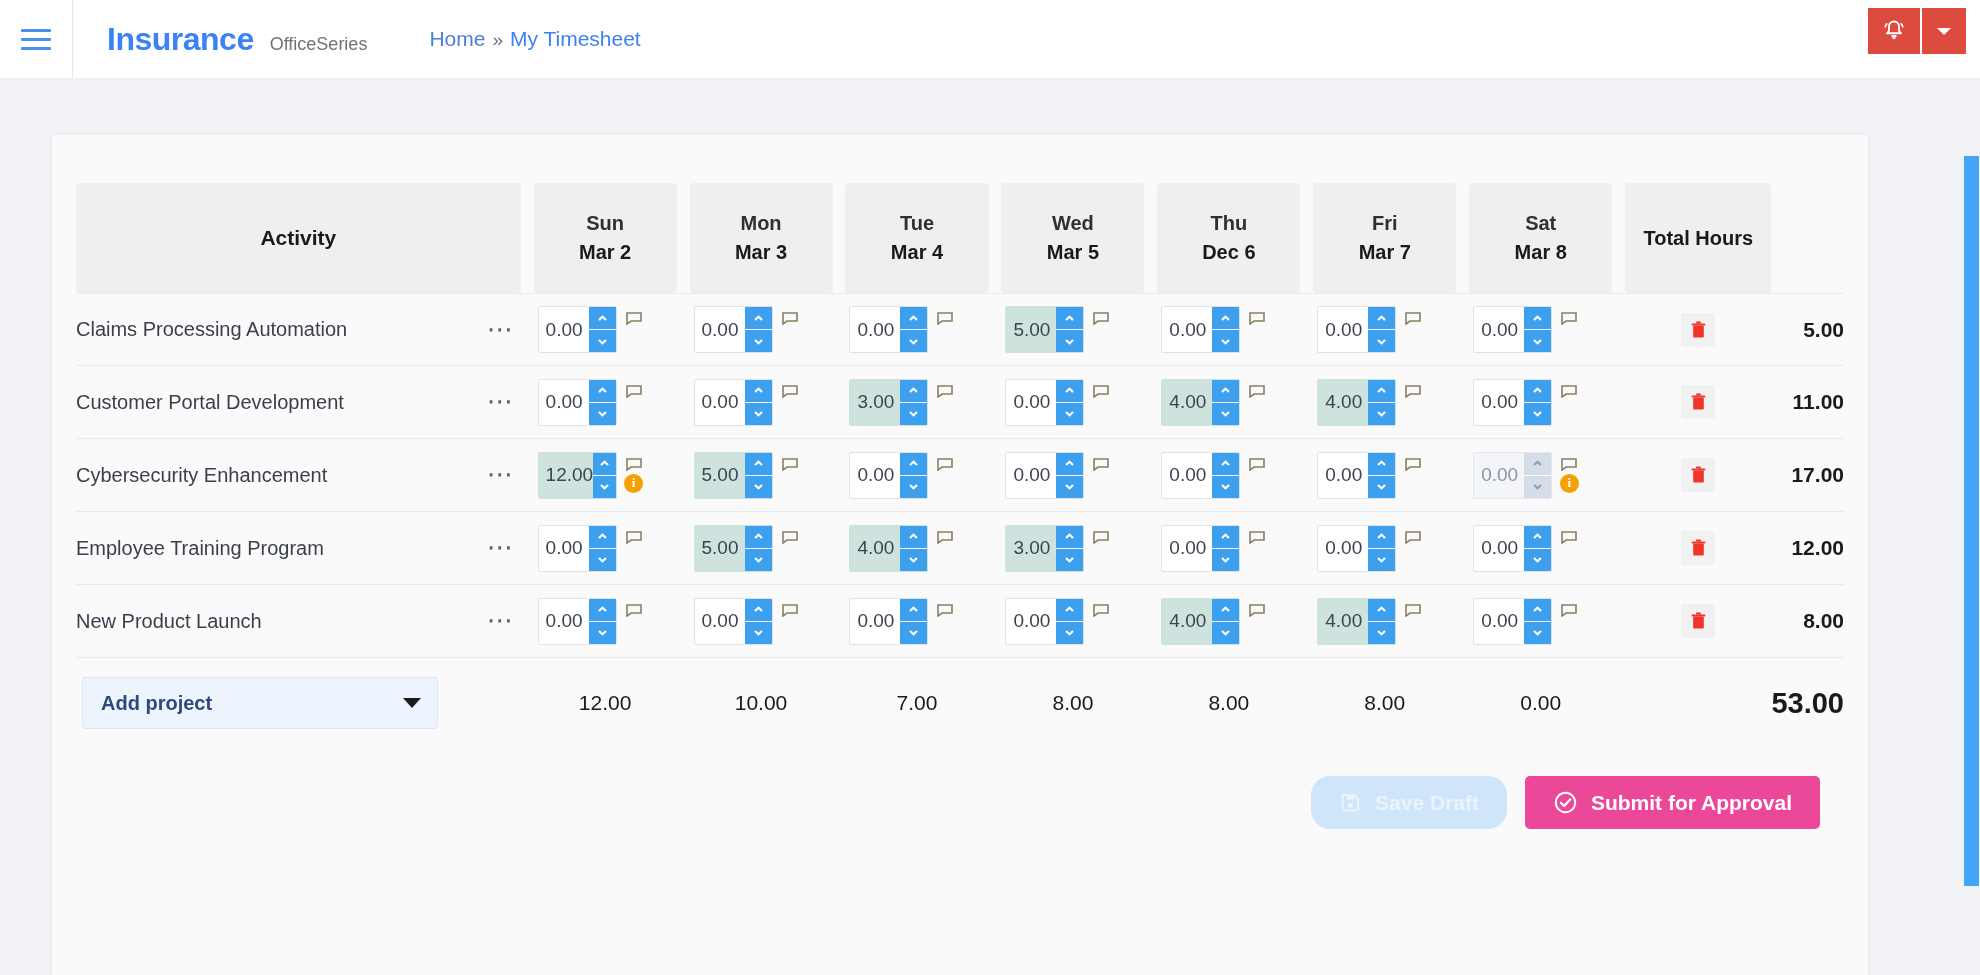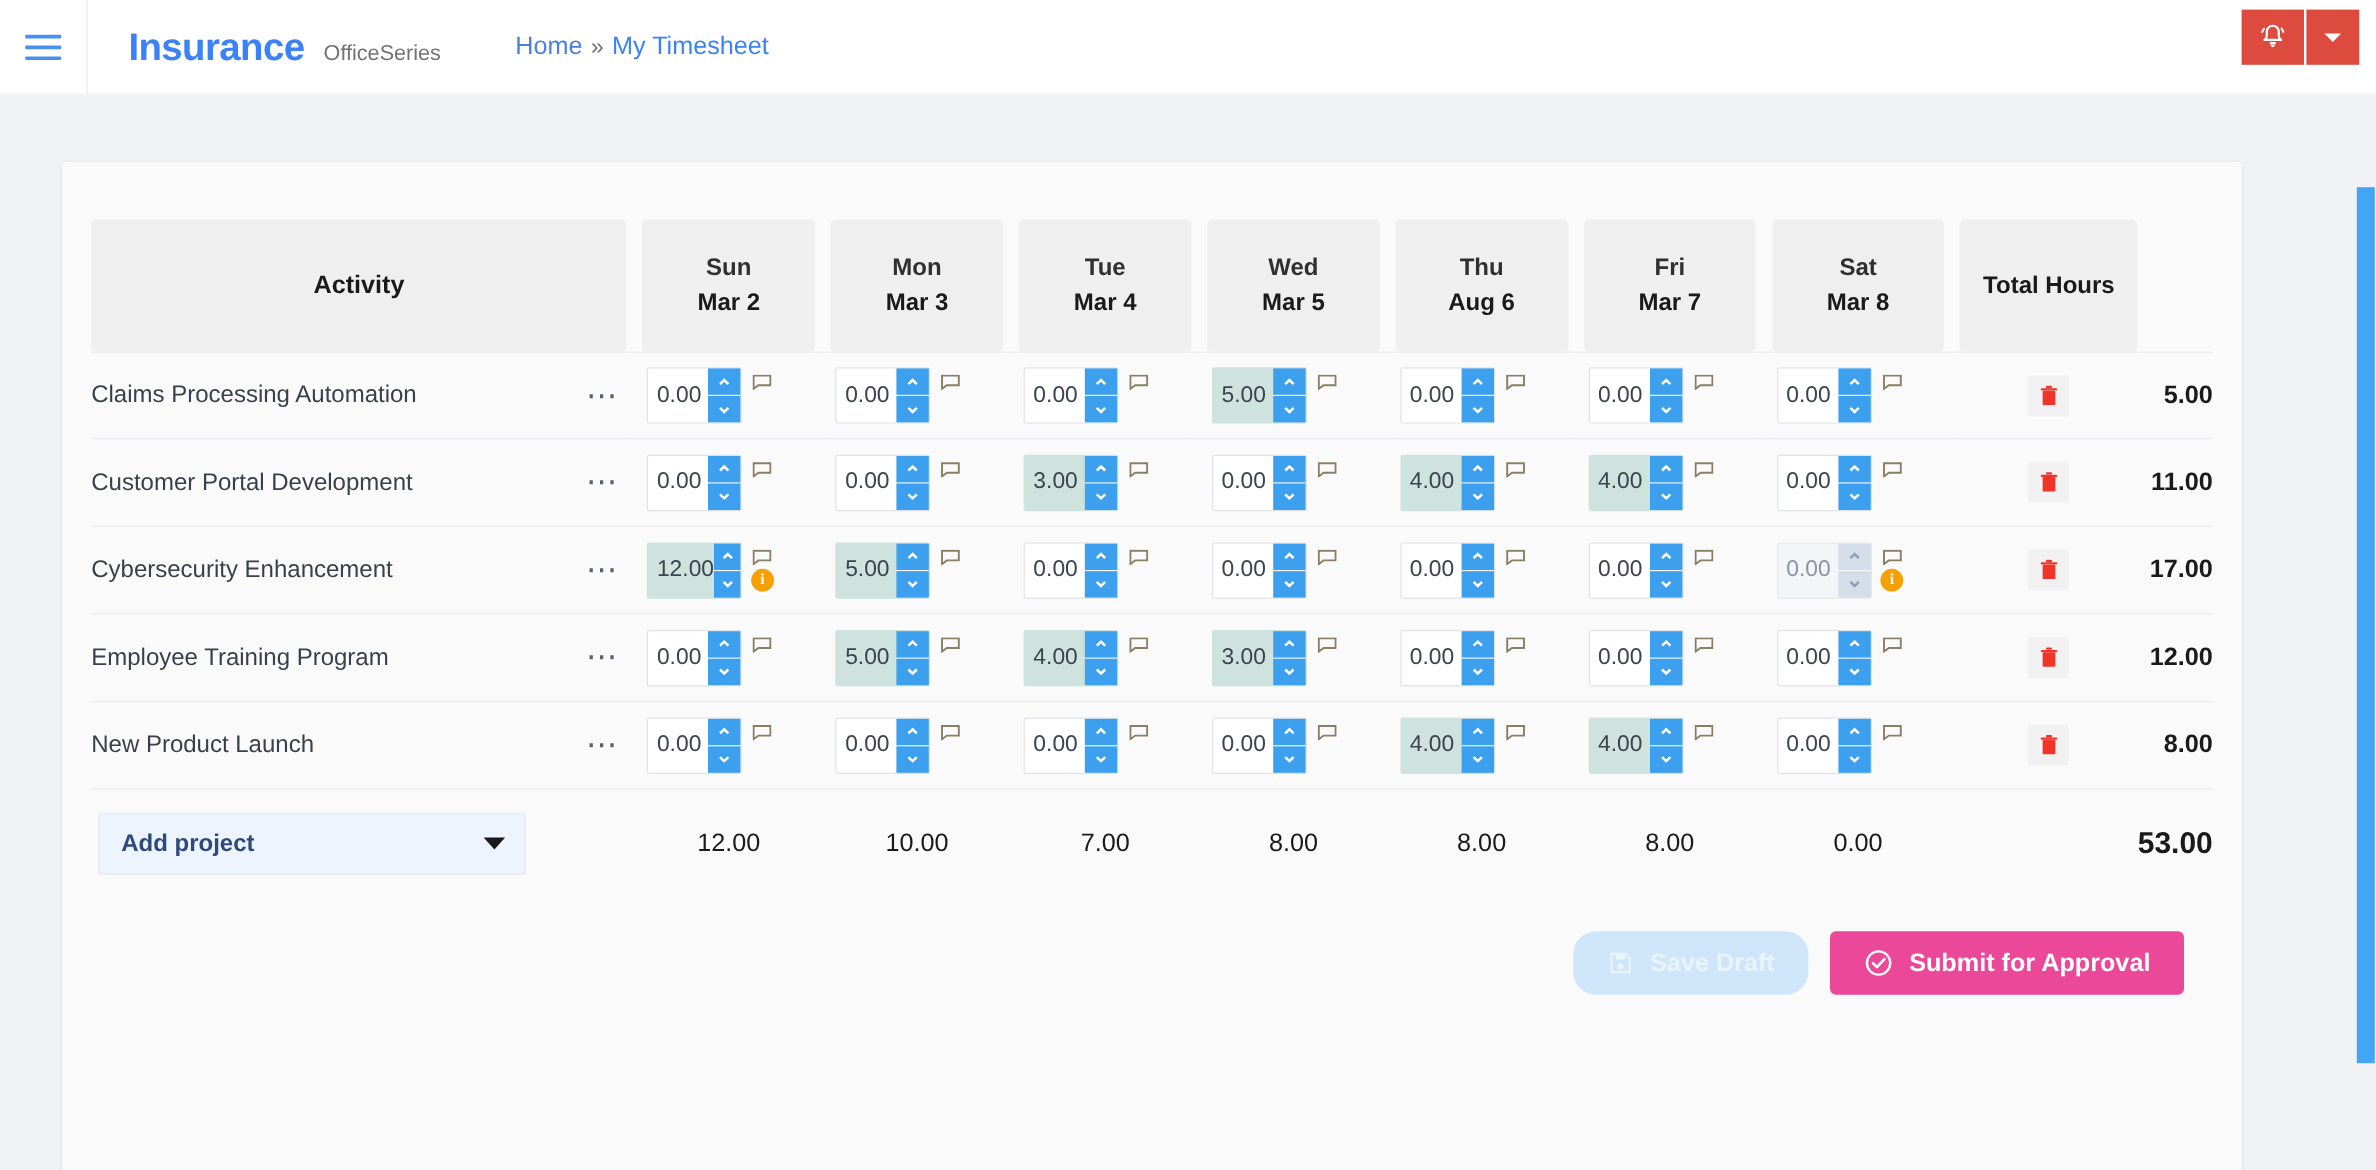--- a/index.html
+++ b/index.html
@@ -193,21 +193,21 @@
   .addproj-lbl { font-size: 20px; font-weight: bold; color: #2d4a7a; }
   .caret-dn {
     width: 0; height: 0;
     border-left: 9px solid transparent;
     border-right: 9px solid transparent;
     border-top: 10px solid #1a1a1a;
   }
   .daytotal { text-align: center; font-size: 21px; color: #1a1a1a; }
   .grandtotal {
     text-align: right; padding-right: 22px;
-    font-size: 25px; font-weight: bold; color: #1a1a1a;
+    font-size: 29px; font-weight: bold; color: #1a1a1a;
   }
 
   
   .actions {
     display: flex; justify-content: flex-end;
     gap: 18px; padding: 28px 24px 0 0;
   }
   .btn {
     display: flex; align-items: center; gap: 13px;
     height: 53px; padding: 0 28px;
@@ -317,21 +317,21 @@
             <th class="pad"></th>
 
             <th>
               <div class="th-day-name">Wed</div>
               <div class="th-day-date">Mar 5</div>
             </th>
             <th class="pad"></th>
 
             <th>
               <div class="th-day-name">Thu</div>
-              <div class="th-day-date">Aug 6</div>
+              <div class="th-day-date">Dec 6</div>
             </th>
             <th class="pad"></th>
 
             <th>
               <div class="th-day-name">Fri</div>
               <div class="th-day-date">Mar 7</div>
             </th>
             <th class="pad"></th>
 
             <th>

